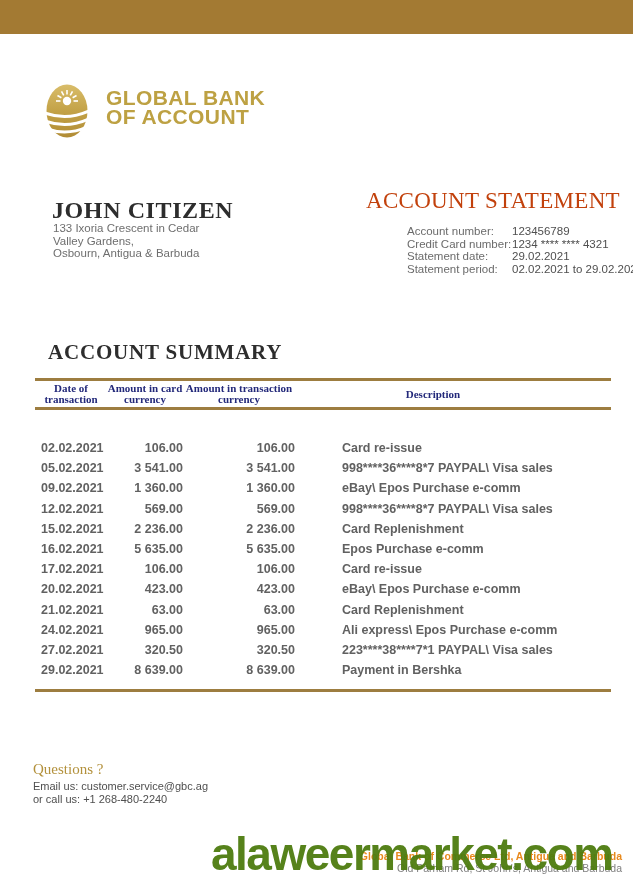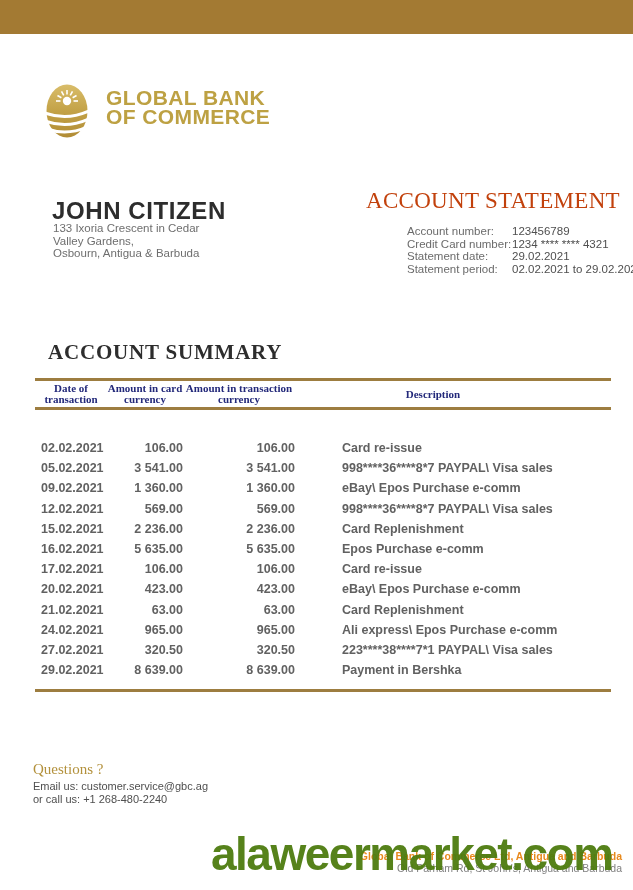--- a/index.html
+++ b/index.html
@@ -8,21 +8,21 @@
     font-family:"Liberation Sans",sans-serif;overflow:hidden;margin:0 auto;
   }
   .topbar{position:absolute;left:0;top:0;width:633px;height:34px;background:#a37a33;}
 
   
   .logo-wrap{position:absolute;left:46px;top:84px;width:42px;height:54px;}
   .brand{position:absolute;left:106px;top:89px;color:#bda143;font-weight:bold;
          font-size:21px;line-height:18.5px;letter-spacing:.4px;}
 
   
-  .customer-name{position:absolute;left:52px;top:197px;font-family:Liberation Sans, sans-serif;
+  .customer-name{position:absolute;left:52px;top:197px;font-family:Liberation Serif, serif;
                  font-weight:bold;font-size:24px;color:#2d2d2d;letter-spacing:.6px;}
   .customer-address{position:absolute;left:53px;top:222px;font-size:11.5px;line-height:12.6px;color:#6e6e6e;}
 
   
   .stmt-title{position:absolute;left:366px;top:188px;font-family:"Liberation Serif",serif;
               font-size:23px;color:#c2410c;letter-spacing:.3px;}
   .stmt-fields{position:absolute;left:363px;top:225px;width:245px;font-size:11.5px;line-height:12.6px;margin-left:44px;}
   .srow{display:flex;}
   .slabel{width:105px;color:#6b6b6b;flex:0 0 105px;}
   .sval{color:#4f4f4f;}
@@ -89,21 +89,21 @@
       <g stroke="#ffffff" stroke-width="3" fill="none">
         <path d="M -1 29 Q 21 37 43 27"></path>
         <path d="M -1 37 Q 21 45 43 35"></path>
         <path d="M 1 45 Q 21 52 41 43"></path>
       </g>
     </svg>
   </div>
 
   <div class="brand">
     <div>GLOBAL BANK</div>
-    <div>OF COMMERCE</div>
+    <div>OF ACCOUNT</div>
   </div>
 
   <div class="customer-name">JOHN CITIZEN</div>
   <div class="customer-address">
       <div class="addr-line">133 Ixoria Crescent in Cedar</div>
       <div class="addr-line">Valley Gardens,</div>
       <div class="addr-line">Osbourn, Antigua &amp; Barbuda</div>
     </div>
 
   <div class="stmt-title">ACCOUNT STATEMENT</div>

